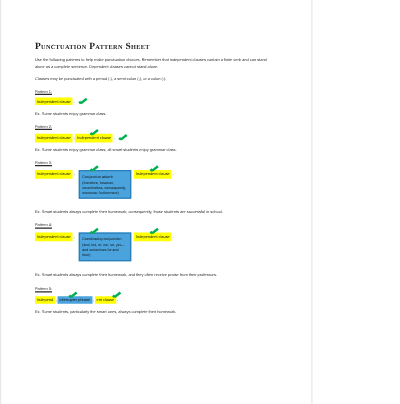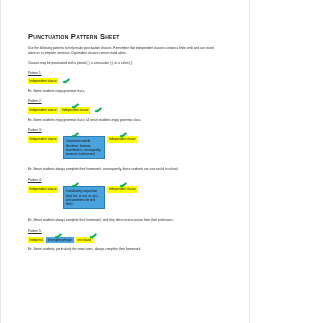--- a/index.html
+++ b/index.html
@@ -25,21 +25,21 @@
   }
 
   .sheet {
     position: absolute;
     left: 27px;
     top: 33px;
     width: 198px;
   }
 
   .doc-title {
-    font-family: Liberation Sans, sans-serif;
+    font-family: Liberation Serif, serif;
     font-size: 7.6px;
     letter-spacing: 0.25px;
     color: #1b1b1b;
     font-variant: small-caps;
     text-transform: capitalize;
     margin: 0 0 5.5px 0;
     line-height: 1;
     white-space: nowrap;
   }
 

